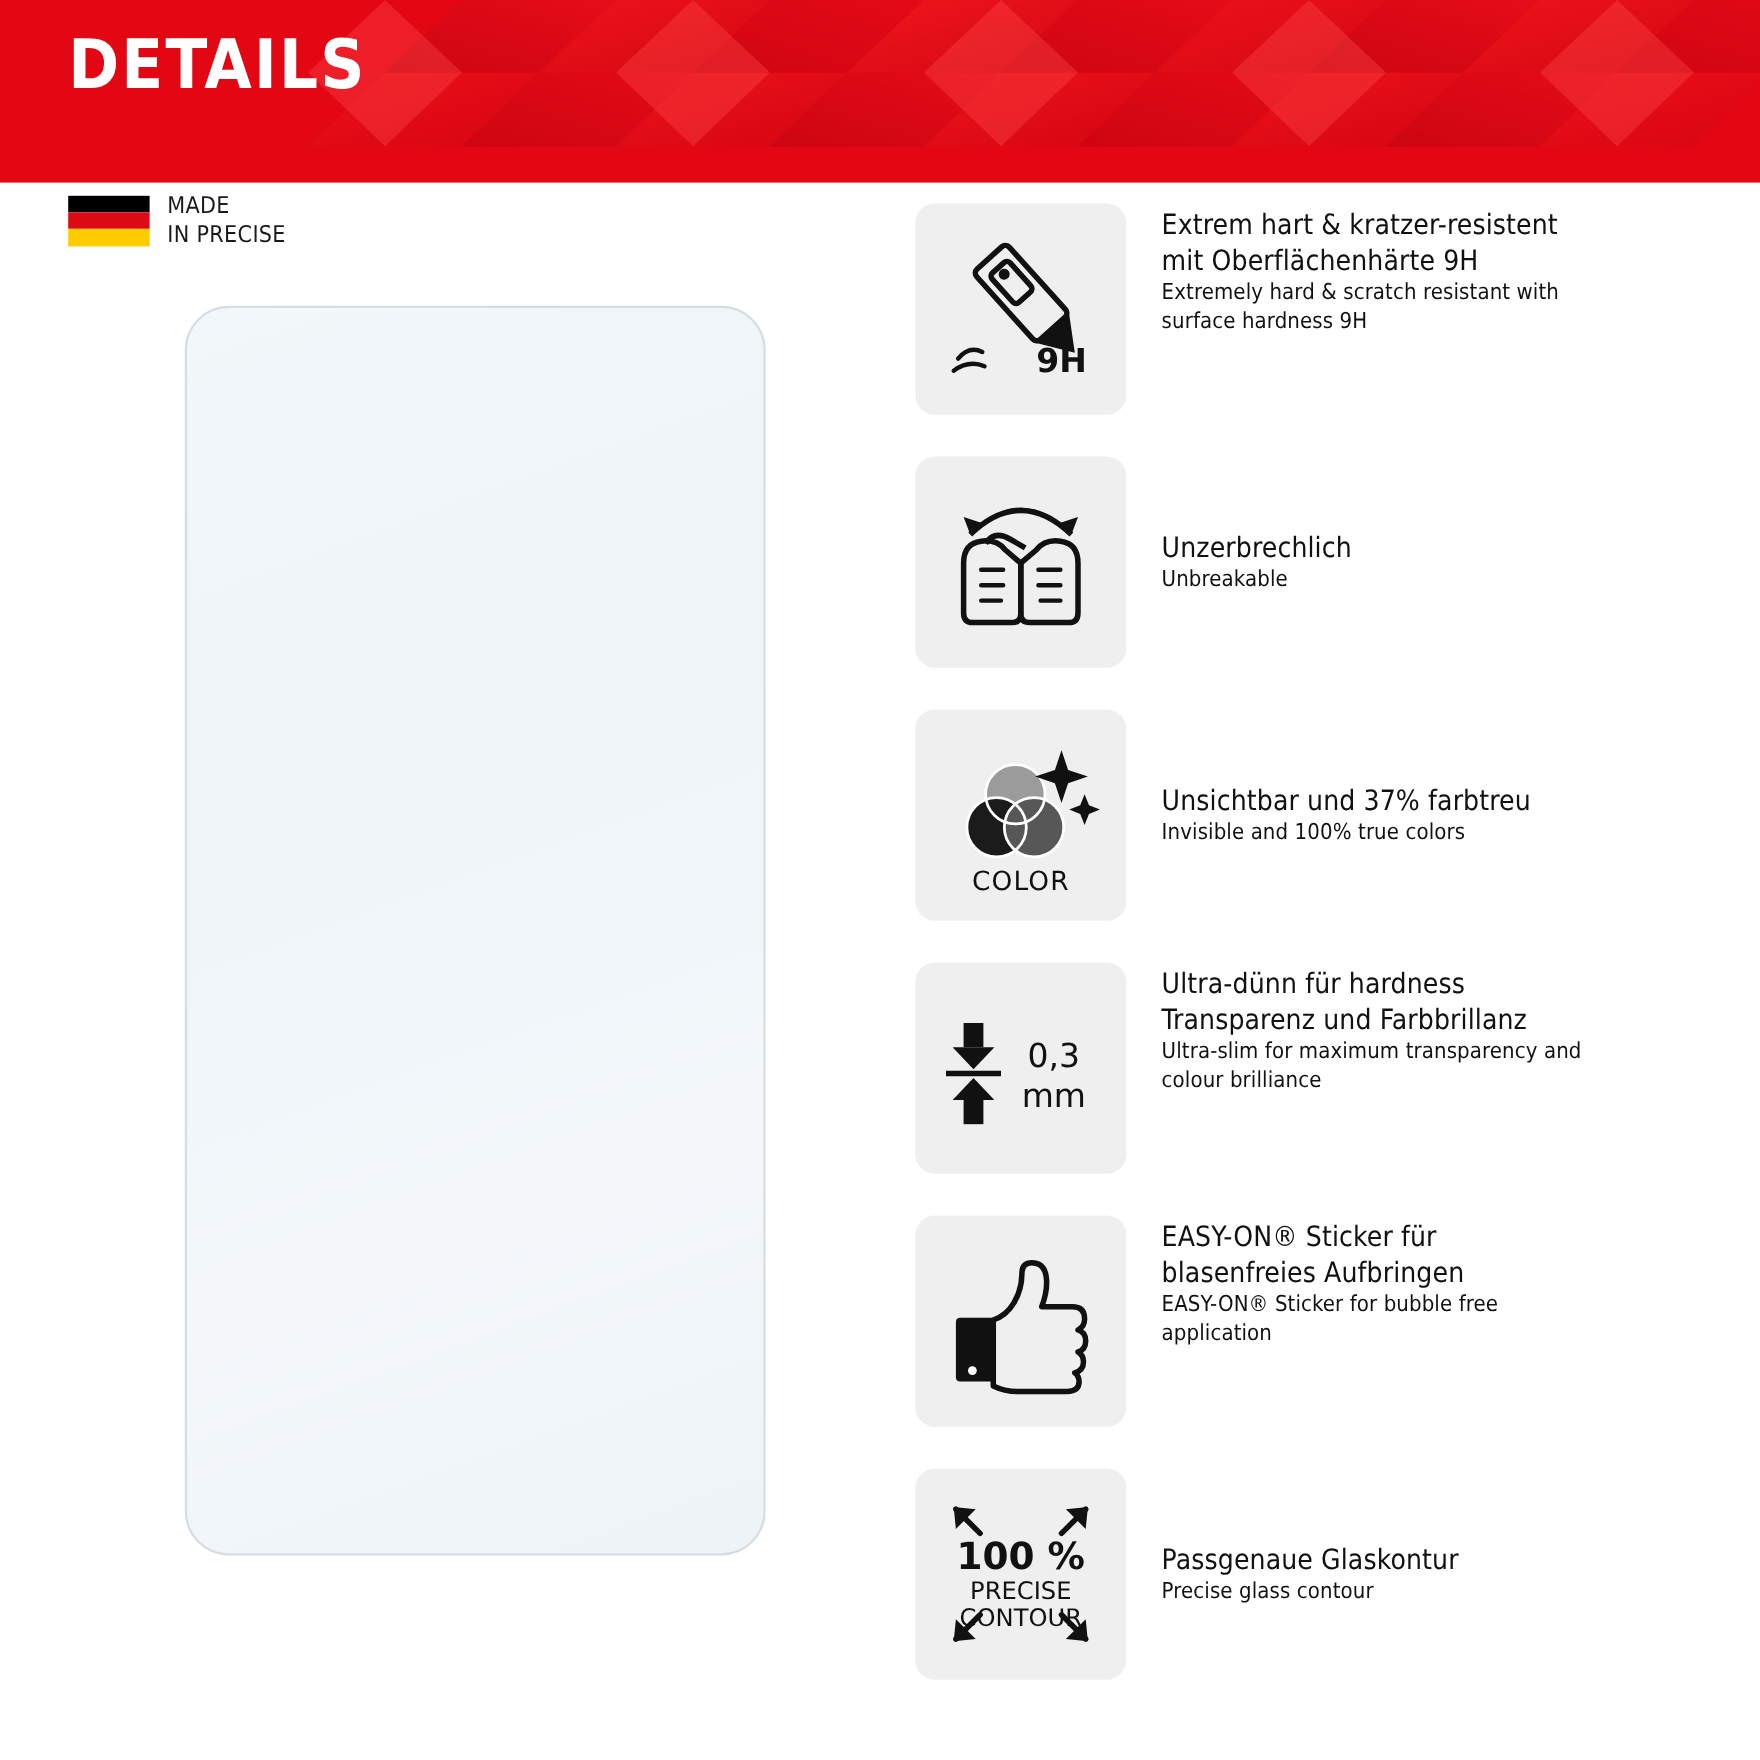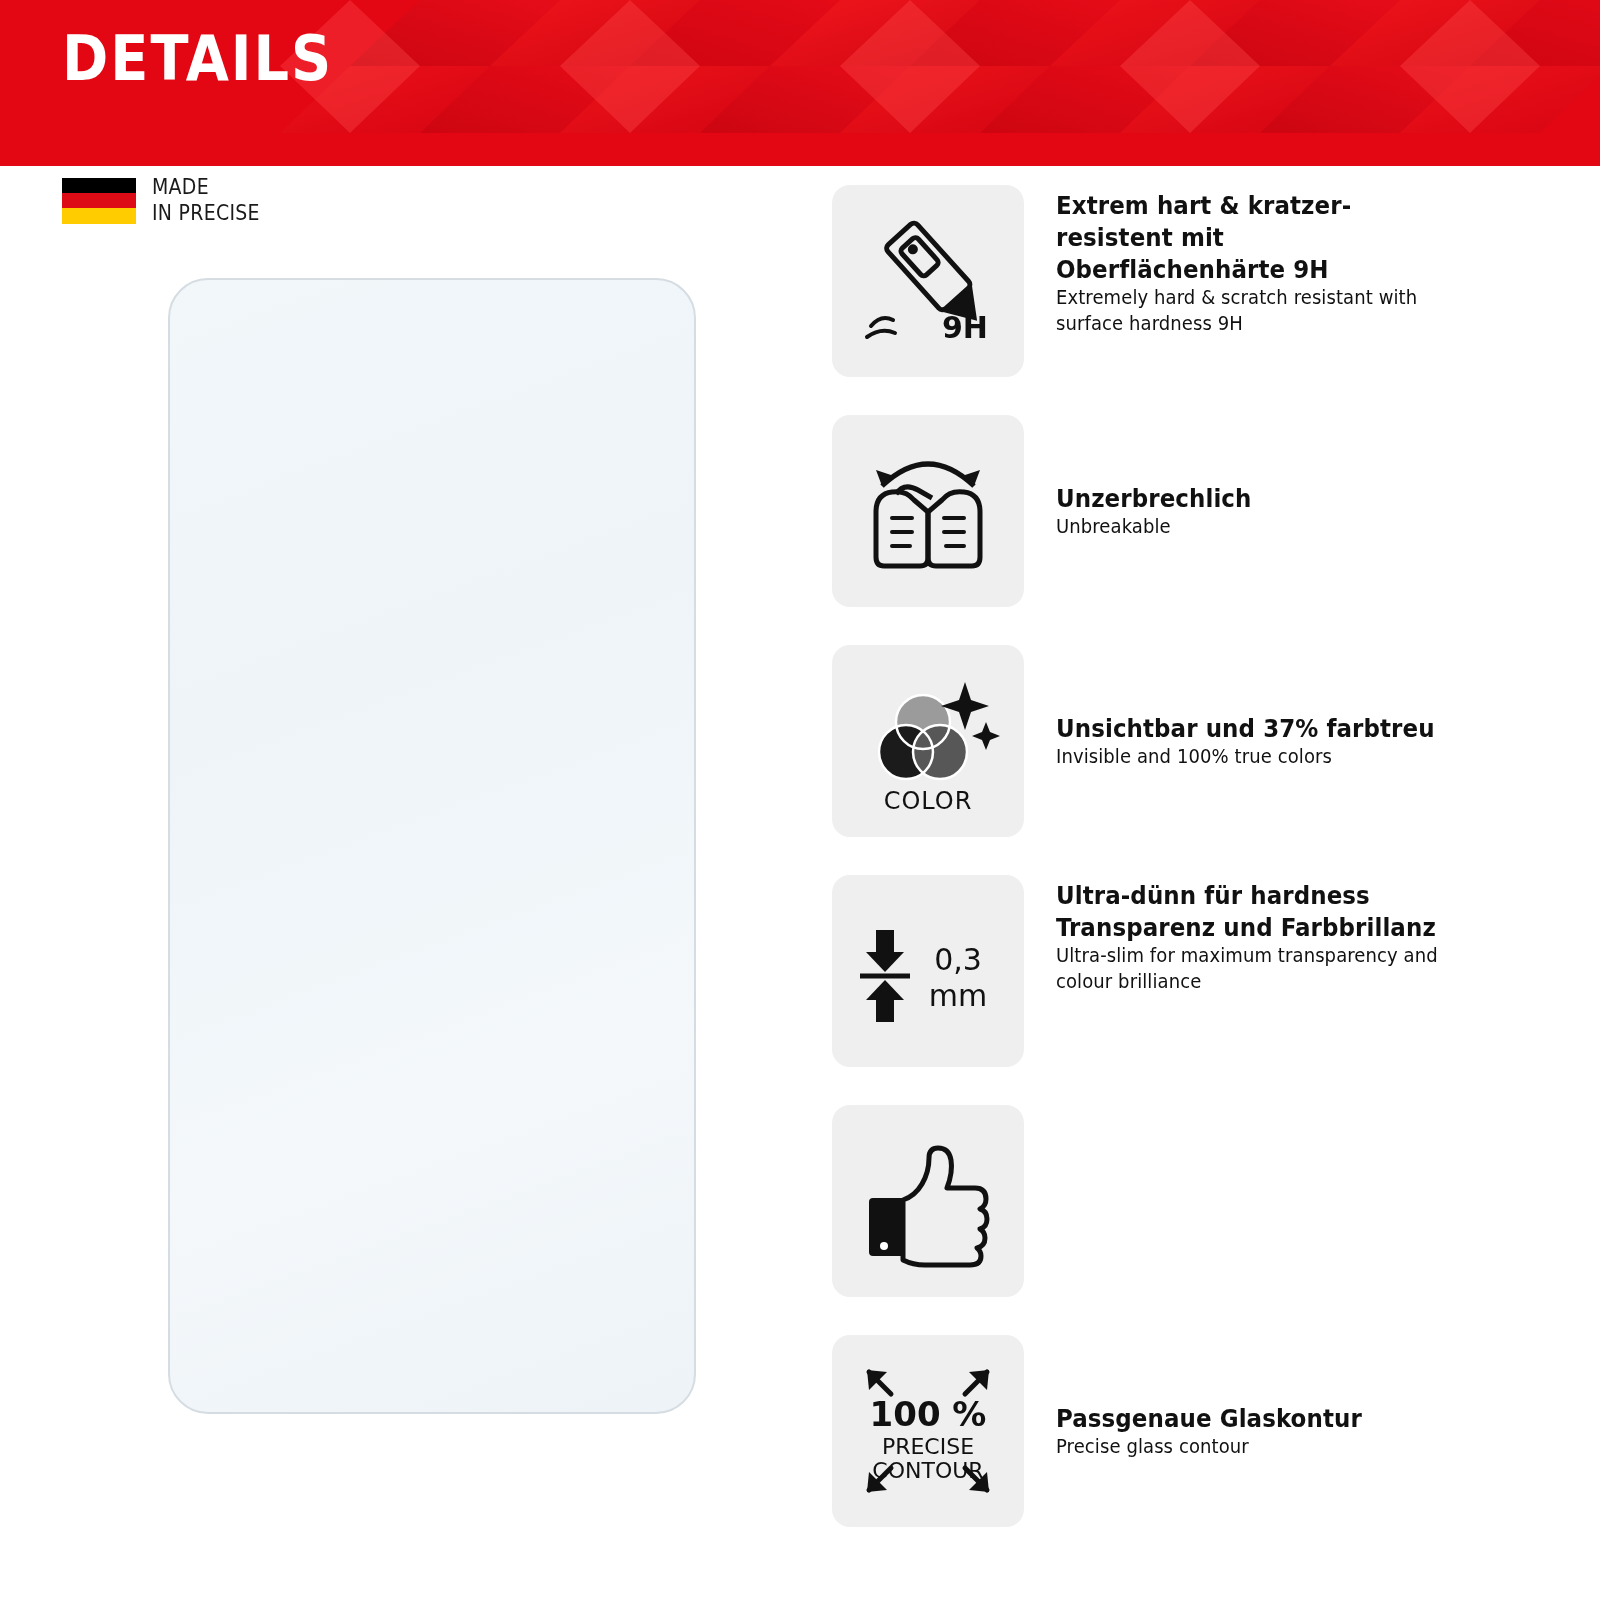--- a/index.html
+++ b/index.html
@@ -106,21 +106,21 @@
     justify-content: center;
     position: relative;
   }
   .feature-text {
     margin-left: 32px;
     padding-top: 4px;
     flex: 1 1 auto;
   }
   .feature-text .de {
     font-family: "DejaVu Sans", sans-serif;
-    font-weight: bold;
+    font-weight: normal;
     font-size: 25.5px;
     line-height: 1.26;
     color: #111111;
     font-stretch: condensed;
     letter-spacing: 0.1px;
   }
   .feature-text .en {
     font-family: "DejaVu Sans", sans-serif;
     font-size: 20px;
     line-height: 1.27;
@@ -283,20 +283,24 @@
   </div>
 
   <div class="feature">
     <div class="feature-icon">
       <svg class="icon-svg" width="150" height="150" viewBox="0 0 150 150">
         <path d="M20 72 h30 v58 h-30 q-4 0 -4 -4 v-50 q0 -4 4 -4 z" fill="#111"></path>
         <path d="M50 74 q12 -4 19 -16 q7 -12 7 -26 q0 -10 9 -10 q11 0 13 12 q2 12 -4 28 h28 q11 0 11 11 q0 7 -6 10 q7 2 7 10 q0 8 -7 10 q5 3 5 9 q0 8 -8 10 q4 3 4 8 q0 9 -11 9 h-45 q-12 0 -22 -5 z" fill="none" stroke="#111" stroke-width="5" stroke-linejoin="round"></path>
         <circle cx="31" cy="120" r="4" fill="#fff"></circle>
       </svg>
     </div>
+    <div class="feature-text">
+      <div class="de">EASY-ON® Sticker für blasenfreies Aufbringen</div>
+      <div class="en">EASY-ON® Sticker for bubble free application</div>
+    </div>
   </div>
 
   <div class="feature center-text">
     <div class="feature-icon">
       <svg class="icon-svg" width="150" height="150" viewBox="0 0 150 150">
         <g stroke="#111" stroke-width="5" stroke-linecap="round" fill="none">
           <line x1="38" y1="38" x2="16" y2="16"></line>
           <line x1="112" y1="38" x2="134" y2="16"></line>
           <line x1="38" y1="112" x2="16" y2="134"></line>
           <line x1="112" y1="112" x2="134" y2="134"></line>

